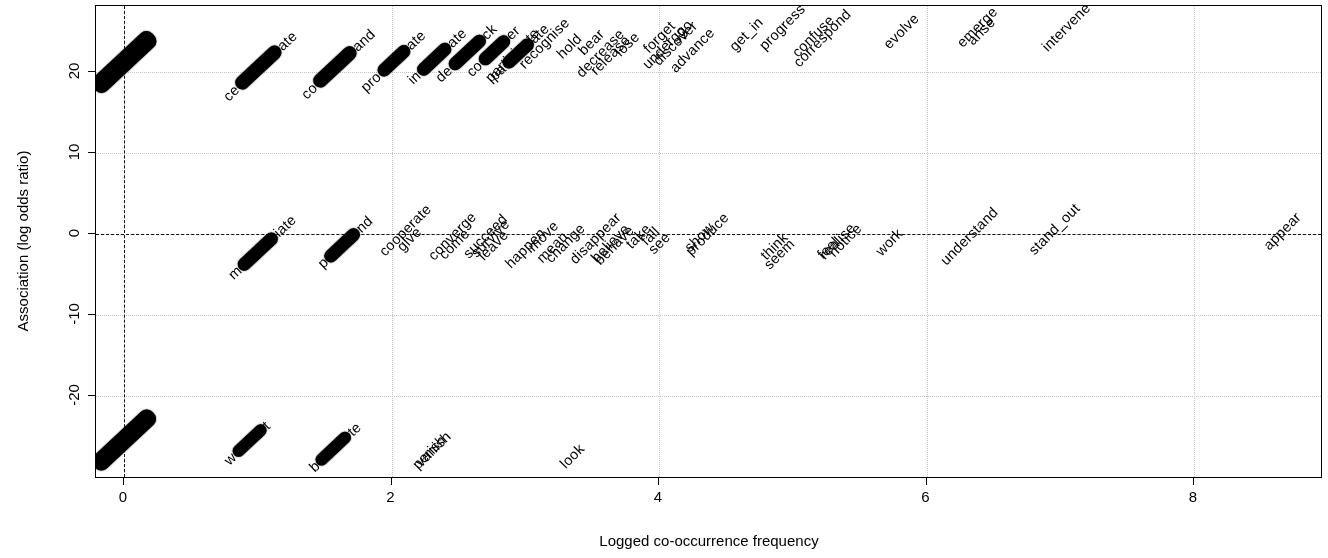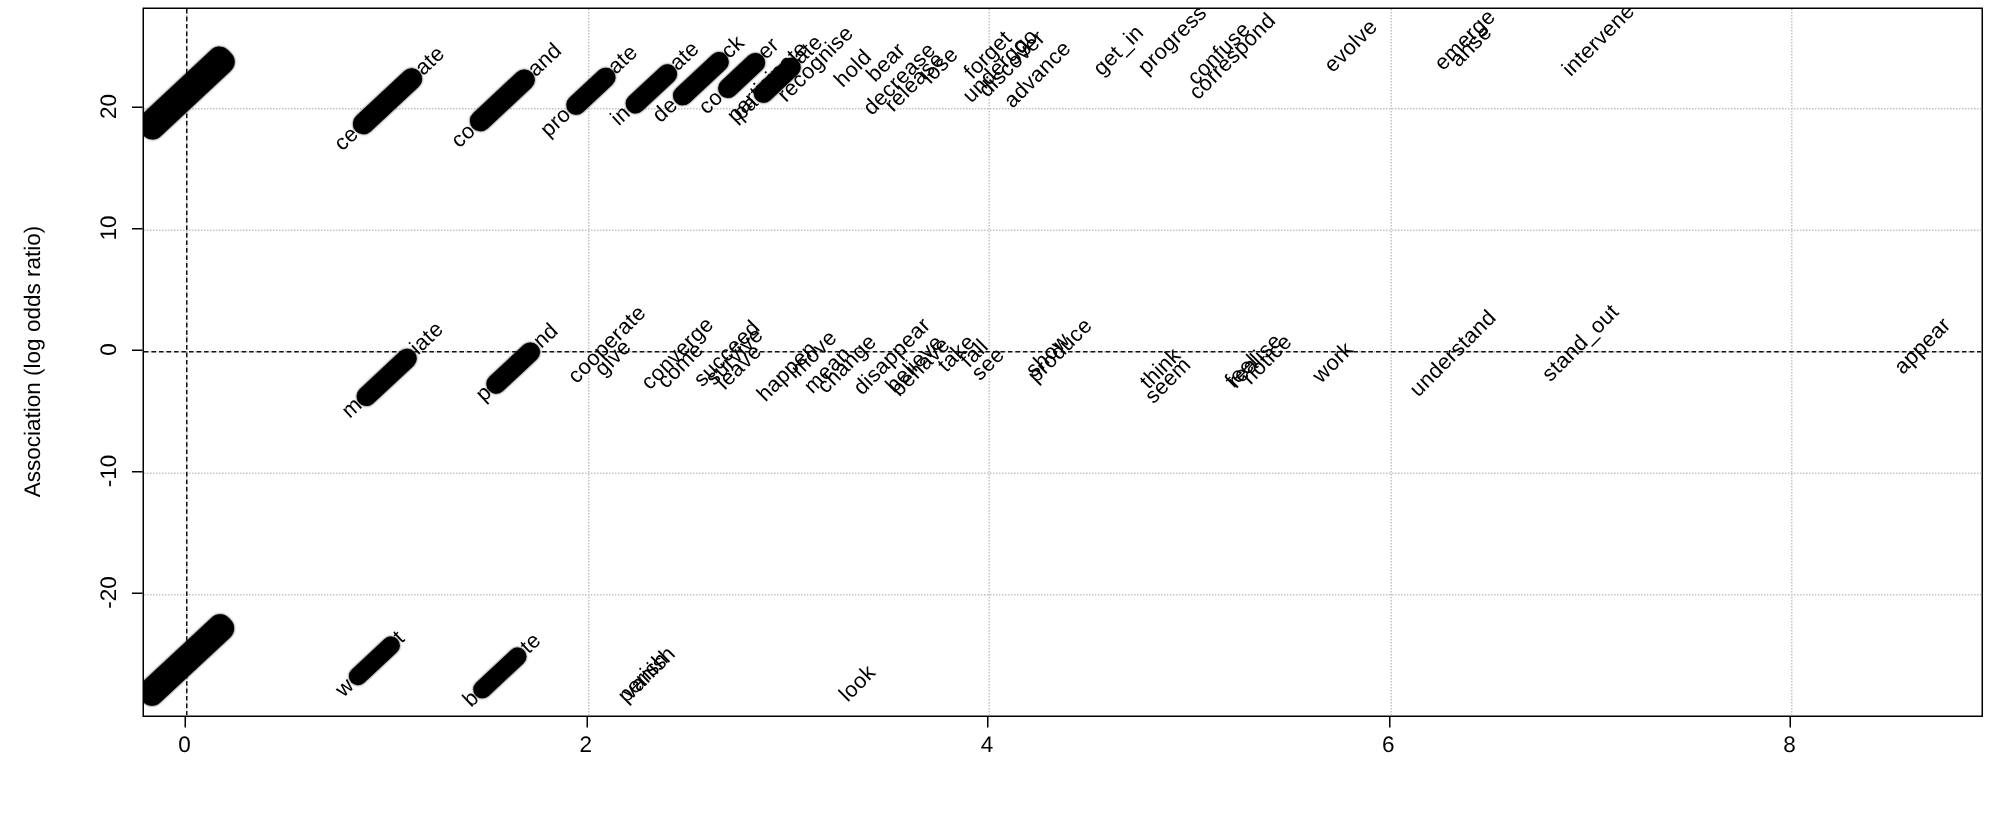--- a/index.html
+++ b/index.html
@@ -129,14 +129,15 @@
       <div class="yticklab" style="left: 73px; top: 395px;">-20</div>
       <div class="ytick" style="left: 88px; top: 314px;"></div>
       <div class="yticklab" style="left: 73px; top: 314px;">-10</div>
       <div class="ytick" style="left: 88px; top: 233px;"></div>
       <div class="yticklab" style="left: 73px; top: 233px;">0</div>
       <div class="ytick" style="left: 88px; top: 152px;"></div>
       <div class="yticklab" style="left: 73px; top: 152px;">10</div>
       <div class="ytick" style="left: 88px; top: 71px;"></div>
       <div class="yticklab" style="left: 73px; top: 71px;">20</div>
     </div>
+  <div id="x-title">Logged co-occurrence frequency</div>
   <div id="y-title">Association (log odds ratio)</div>
 </div>
 
 </body></html>

